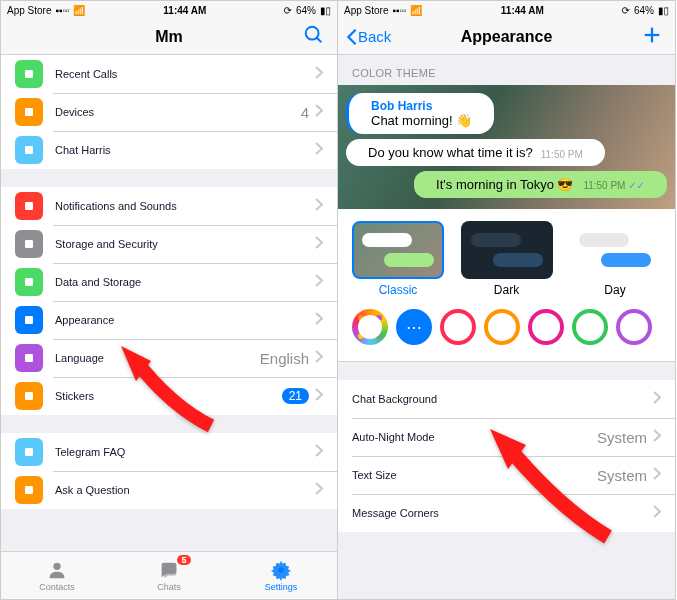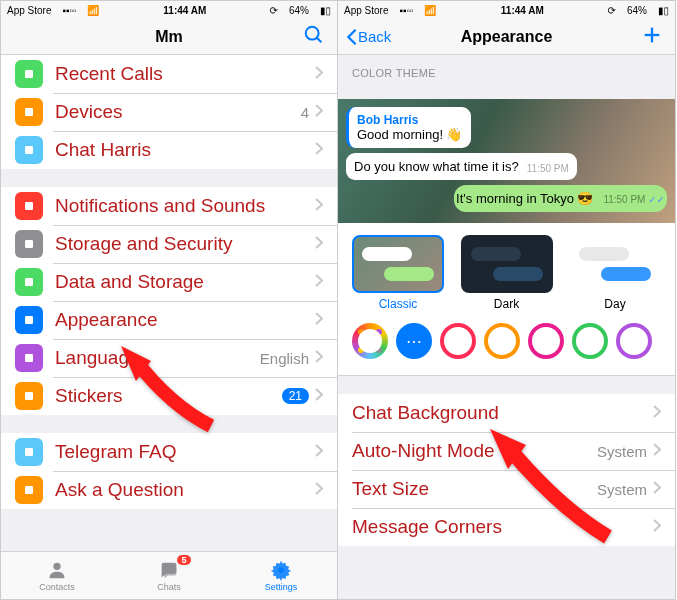--- a/index.html
+++ b/index.html
@@ -1,54 +1,54 @@
 <!DOCTYPE html>
 <html><head>
 <meta charset="utf-8">
 <style>
 *{margin:0;padding:0;box-sizing:border-box;font-family:-apple-system,BlinkMacSystemFont,"Segoe UI",sans-serif;-webkit-font-smoothing:antialiased}
 body{background:#888;display:flex;justify-content:center}
 .frame{width:677px;height:600px;background:#fff;display:flex;position:relative}
 .phone{width:338px;height:600px;background:#efeff4;border:1px solid #ccc;position:relative;overflow:hidden}
 .phone+.phone{border-left:none}
 .status-bar{height:18px;background:#f7f7f8;display:flex;align-items:center;padding:0 6px;font-size:10px;color:#000;justify-content:space-between}
-.status-left,.status-right{display:flex;align-items:center;gap:11px}
+.status-left,.status-right{display:flex;align-items:center;gap:4px}
 .status-center{font-weight:600}
 .nav-bar{height:36px;background:#f7f7f8;border-bottom:1px solid #d1d1d6;display:flex;align-items:center;justify-content:center;position:relative}
 .nav-title{font-size:16px;font-weight:600;color:#000}
 .nav-back{position:absolute;left:8px;display:flex;align-items:center;color:#007aff;font-size:15px}
 .nav-back svg{width:12px;height:18px}
 .nav-right{position:absolute;right:12px;color:#007aff}
 .nav-right svg{width:22px;height:22px}
-.section-header{font-size:11px;color:#8e8e93;padding:12px 14px 20px;text-transform:uppercase;letter-spacing:0.3px}
+.section-header{font-size:11px;color:#8e8e93;padding:12px 14px 6px;text-transform:uppercase;letter-spacing:0.3px}
 .list{background:#fff}
 .row{display:flex;align-items:center;height:38px;padding:0 14px;position:relative}
 .row + .row::before{content:"";position:absolute;left:52px;right:0;top:0;height:0.5px;background:#d1d1d6}
 .no-inset + .row::before{left:14px}
 .row-icon{width:28px;height:28px;border-radius:6px;margin-right:12px;display:flex;align-items:center;justify-content:center;flex-shrink:0}
 .row-icon svg{width:16px;height:16px;fill:#fff}
-.row-label{flex:1;font-size:19px;color:#b91c1c}
+.row-label{flex:1;font-size:11px;color:#0f172a}
 .row-value{font-size:15px;color:#8e8e93;margin-right:6px}
 .chevron{color:#c7c7cc}
 .chevron svg{width:8px;height:13px;stroke:#c7c7cc;stroke-width:2;fill:none}
 .badge{background:#007aff;color:#fff;font-size:12px;border-radius:10px;padding:1px 7px;margin-right:6px}
 .gap{height:18px}
 .tab-bar{position:absolute;bottom:0;left:0;right:0;height:48px;background:#f8f8f8;border-top:1px solid #d1d1d6;display:flex}
 .tab{flex:1;display:flex;flex-direction:column;align-items:center;justify-content:center;font-size:9px;color:#8e8e93;position:relative}
 .tab.active{color:#007aff}
 .tab svg{width:24px;height:22px;margin-bottom:1px}
 .tab-badge{position:absolute;top:3px;right:34px;background:#ff3b30;color:#fff;font-size:9px;border-radius:8px;padding:0 4px;min-width:14px;text-align:center;font-weight:600}
 
 .chat-preview{height:124px;position:relative;background:linear-gradient(120deg,#4a7a6a 0%,#3a5a4a 40%,#8a7a6a 70%,#c0a080 100%);overflow:hidden}
-.bubble-in{background:#fff;border-radius:9px;padding:6px 8px;position:absolute;font-size:13px}
+.bubble-in{background:#fff;border-radius:16px;padding:6px 22px;position:absolute;font-size:13px}
 .bubble-in .name{color:#007aff;font-weight:600;font-size:12px}
 .bubble-in .time{color:#aaa;font-size:10px;float:right;margin-left:8px;margin-top:4px}
 .bubble1{top:8px;left:8px;border-left:3px solid #007aff}
 .bubble2{top:54px;left:8px}
-.bubble-out{background:#a5e887;border-radius:12px;padding:6px 2px;position:absolute;right:8px;top:86px;font-size:13px}
+.bubble-out{background:#a5e887;border-radius:12px;padding:6px 22px;position:absolute;right:8px;top:86px;font-size:13px}
 .bubble-out .time{color:#5a8a4a;font-size:10px;margin-left:6px}
 .checks{color:#4a9aef;font-size:10px}
 
 .theme-strip{background:#fff;padding:12px 0 4px;border-bottom:1px solid #d1d1d6}
 .theme-row{display:flex;gap:10px;padding:0 14px;justify-content:space-between}
 .theme-card{width:92px}
 .theme-thumb{height:58px;border-radius:8px;border:2px solid transparent;position:relative;overflow:hidden}
 .theme-thumb.selected{border-color:#007aff}
 .theme-thumb .b1{position:absolute;width:50px;height:14px;border-radius:7px}
 .theme-thumb .b2{position:absolute;width:50px;height:14px;border-radius:7px}
@@ -300,21 +300,21 @@
             <line x1="4" y1="12" x2="20" y2="12"></line>
           </svg>
     </div>
   </div>
 
   <div class="section-header">COLOR THEME</div>
 
   <div class="chat-preview">
     <div class="bubble-in bubble1">
       <div class="name">Bob Harris</div>
-      <div>Good morning! 👋</div>
+      <div>Chat morning! 👋</div>
     </div>
     <div class="bubble-in bubble2">
       <span>Do you know what time it is?</span><span class="time">11:50 PM</span>
     </div>
     <div class="bubble-out">
       <span>It's morning in Tokyo 😎</span>
       <span class="time"><span>11:50 PM</span> <span class="checks">✓✓</span></span>
     </div>
   </div>
 

